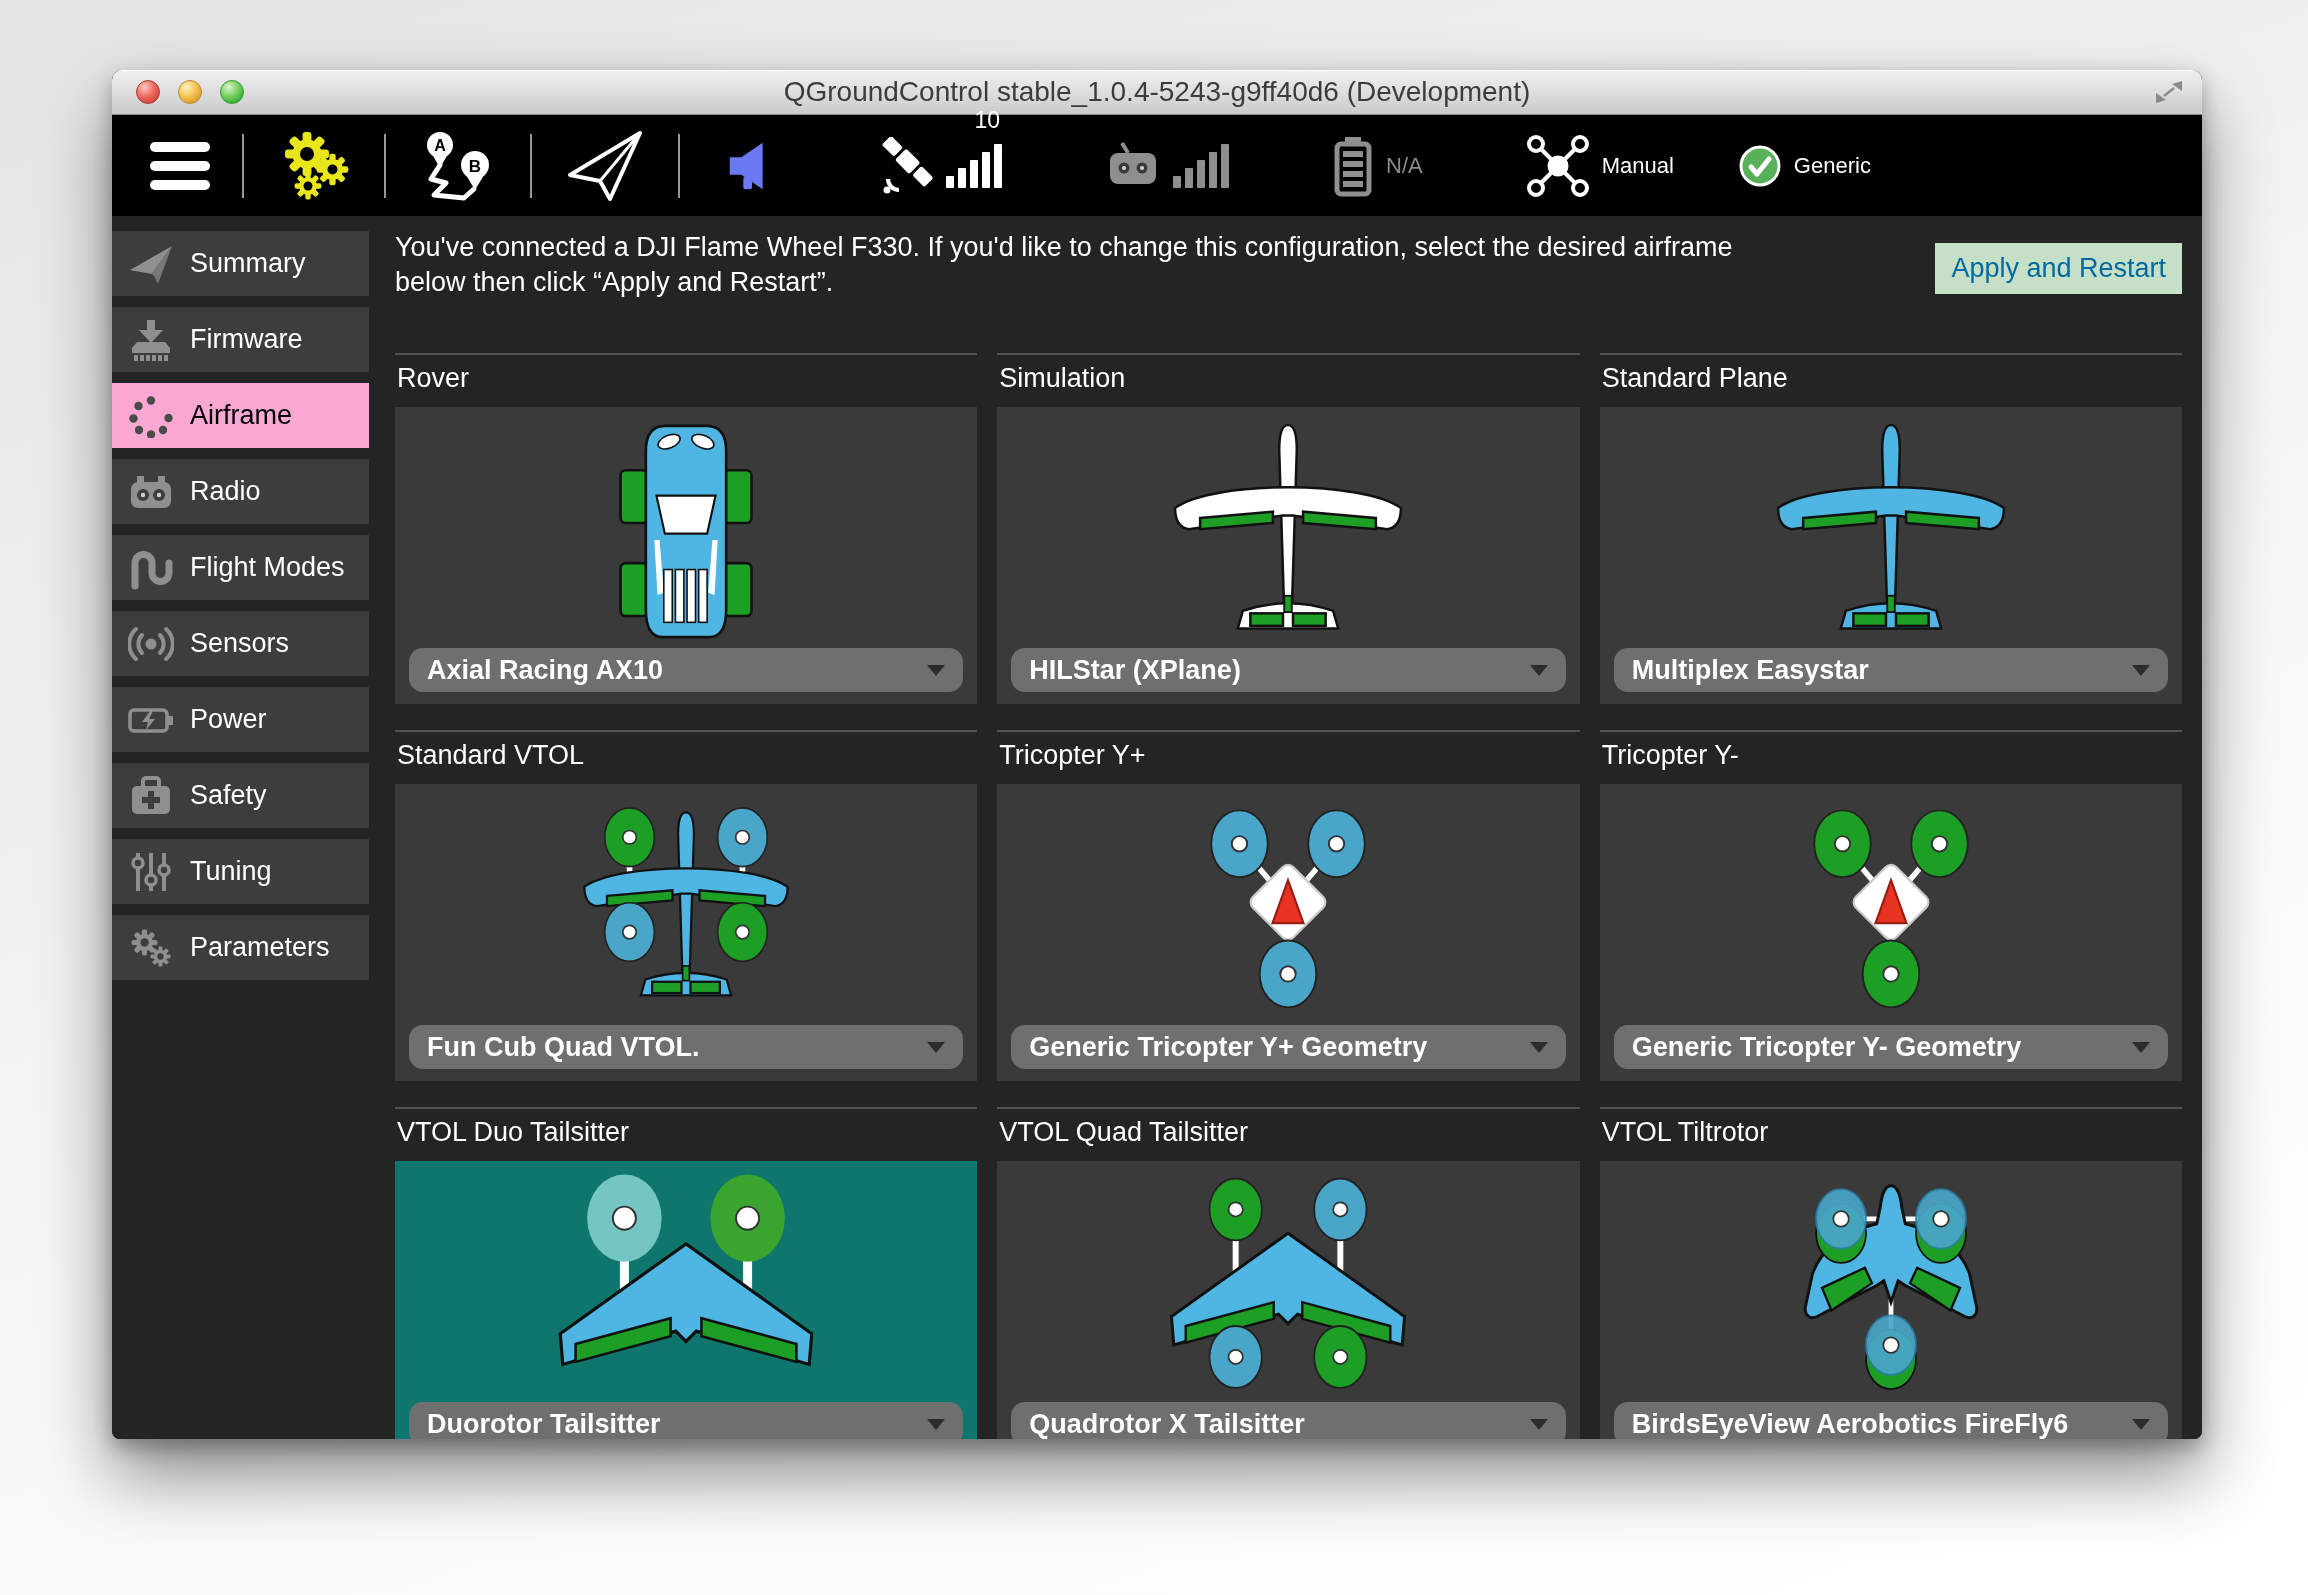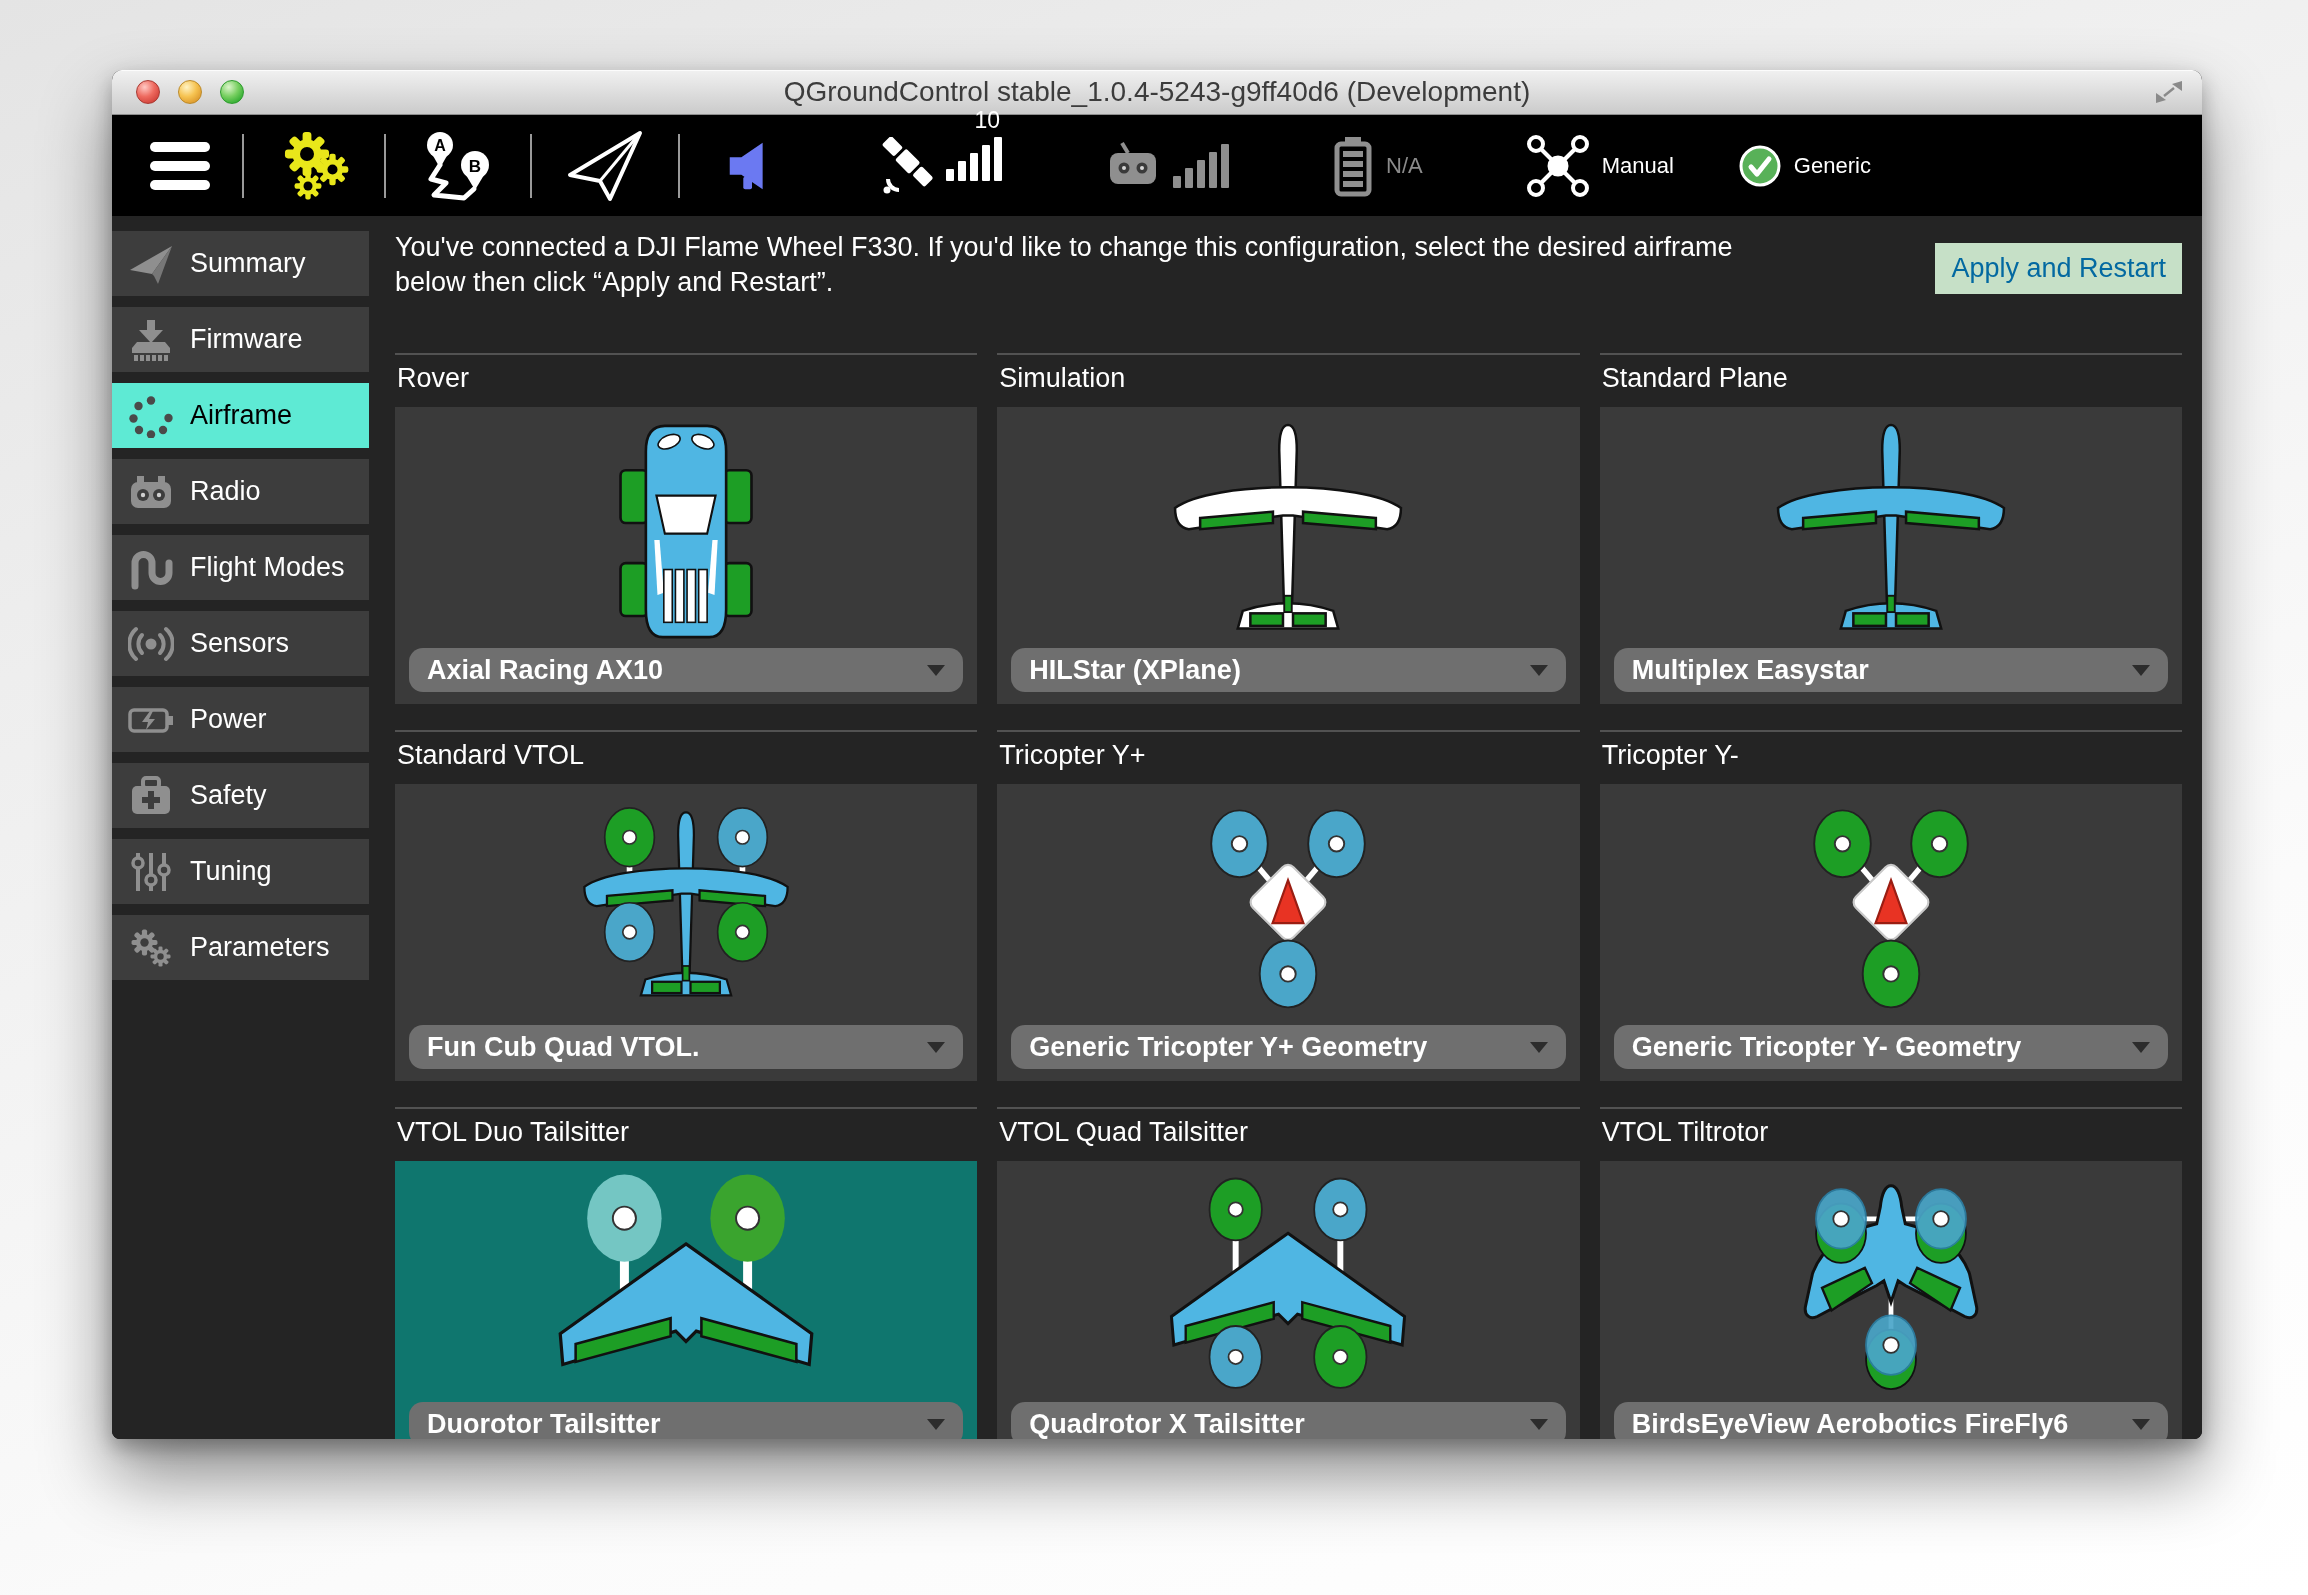--- a/index.html
+++ b/index.html
@@ -41,32 +41,32 @@
   .hamb { display:flex; flex-direction:column; gap:9px; cursor:pointer; }
   .hamb i { width:60px; height:10px; background:#fff; border-radius:5px; }
   .indicator { display:flex; align-items:center; gap:12px; }
   .ind-label { font-size:22px; color:#fff; }
   .ind-label.dim { color:#8b8b8b; }
   .bars { display:flex; align-items:flex-end; gap:4px; }
   .bars i { width:8px; border-radius:1px; }
   .bars.white i { background:#fff; }
   .bars.gray i  { background:#8f8f8f; }
   .b1{height:12px}.b2{height:20px}.b3{height:28px}.b4{height:36px}.b5{height:44px}
-  .gps-wrap { position:relative; display:flex; align-items:flex-start; gap:8px; }
+  .gps-wrap { position:relative; display:flex; align-items:center; gap:8px; }
   .gps-count { position:absolute; top:-30px; right:2px; font-size:23px; color:#fff; }
   .ml-a{margin-left:96px}.ml-b{margin-left:103px}.ml-c{margin-left:64px}
   
   .content { display:flex; height:1223px; background:#242424; }
   .sidebar { width:259px; flex:none; padding-top:15px; display:flex; flex-direction:column; gap:11px; }
   .side-item {
     width:257px; height:65px; background:#3d3d3d; display:flex; align-items:center;
     color:#fff; font-size:27px; cursor:pointer;
   }
   .side-item .icon-box { width:78px; display:flex; justify-content:center; flex:none; }
-  .side-item.active { background:#5eead4; color:#000; }
+  .side-item.active { background:#f9a8d4; color:#000; }
   
   .main { flex:1; padding:14px 20px 0 24px; position:relative; }
   .banner { position:relative; padding-right:308px; min-height:84px; margin-bottom:8px; }
   .banner-text {
     margin:0; color:#fff; font-weight:normal; font-size:27px; line-height:1.3; max-width:1338px;
   }
   .apply-btn {
     position:absolute; right:0; top:13px; background:#c6e0c7; color:#0369a1;
     border:none; font-family:inherit; font-size:27px; padding:10px 16px; cursor:pointer;
   }

